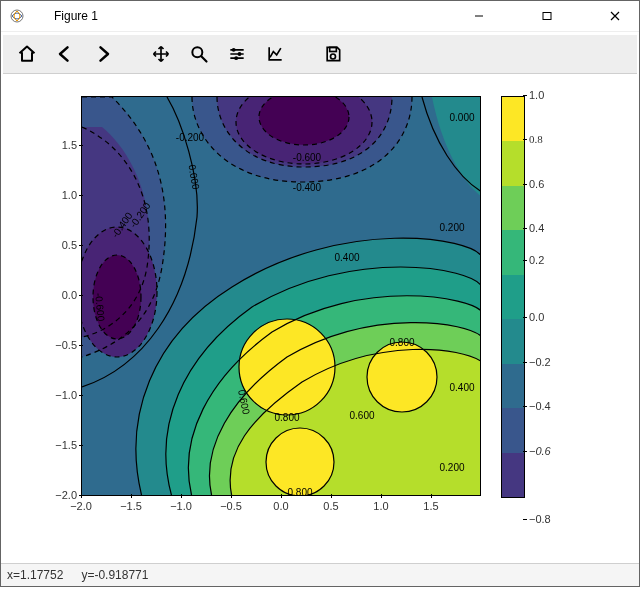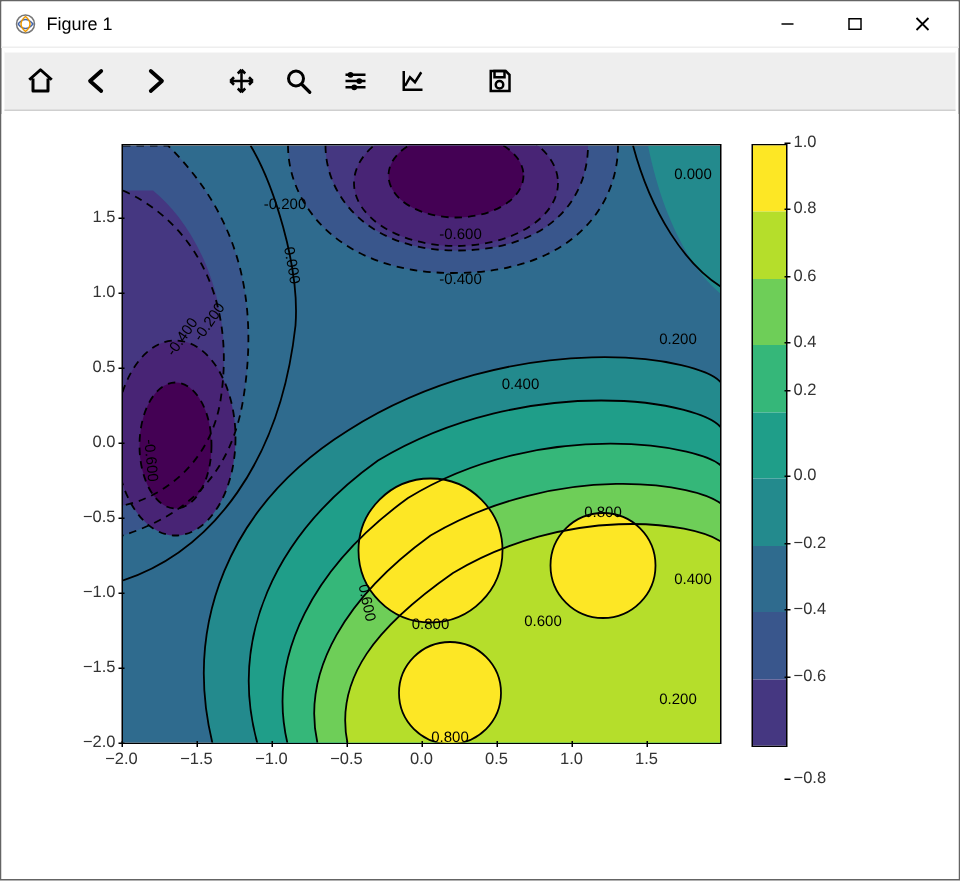--- a/index.html
+++ b/index.html
@@ -24,20 +24,21 @@
     background: #fff;
   }
   .titlebar {
     height: 30px;
     display: flex;
     align-items: center;
     padding: 0 2px 0 8px;
     background: #fff;
     border-bottom: 1px solid #eee;
     font-size: 12px;
+    gap: 23px;
   }
   .titlebar .app-icon {
     width: 16px; height:16px; margin-right:6px;
     display:inline-flex; align-items:center; justify-content:center;
   }
   .titlebar .title { flex: 0 0 auto; }
   .titlebar .spacer { flex: 1 1 auto; }
   .win-btn {
     width: 45px; height: 30px;
     display: flex; align-items: center; justify-content: center;
@@ -326,26 +327,30 @@
       <div class="cb-seg" style="height:11.111%; background:#6ece58"></div>
       <div class="cb-seg" style="height:11.111%; background:#35b779"></div>
       <div class="cb-seg" style="height:11.111%; background:#1f9e89"></div>
       <div class="cb-seg" style="height:11.111%; background:#238a8d"></div>
       <div class="cb-seg" style="height:11.111%; background:#2f6b8e"></div>
       <div class="cb-seg" style="height:11.111%; background:#39568c"></div>
       <div class="cb-seg" style="height:11.111%; background:#453781"></div>
     </div>
     <div id="cbticks">
         <div class="cbtick" style="top: 437px;">−0.8<span class="tk"></span></div>
-        <div class="cbtick" style="top: 368.556px;">−0.6<span class="tk"></span></div>
+        <div class="cbtick" style="top: 368.556px; font-style: italic;">−0.6<span class="tk"></span></div>
         <div class="cbtick" style="top: 324.111px;">−0.4<span class="tk"></span></div>
         <div class="cbtick" style="top: 279.667px;">−0.2<span class="tk"></span></div>
         <div class="cbtick" style="top: 235.222px;">0.0<span class="tk"></span></div>
         <div class="cbtick" style="top: 178px;">0.2<span class="tk"></span></div>
         <div class="cbtick" style="top: 146.333px;">0.4<span class="tk"></span></div>
         <div class="cbtick" style="top: 101.889px;">0.6<span class="tk"></span></div>
-        <div class="cbtick" style="top: 57.4444px;">0.8<span class="tk"></span></div>
+        <div class="cbtick" style="top: 57.4444px; font-family: Liberation Serif, serif;">0.8<span class="tk"></span></div>
         <div class="cbtick" style="top: 13px;">1.0<span class="tk"></span></div>
       </div>
 
   </div>
 
+  <div class="statusbar">
+    <span>x=1.17752</span>
+    <span>y=-0.918771</span>
+  </div>
 </div>
 
 </body></html>

